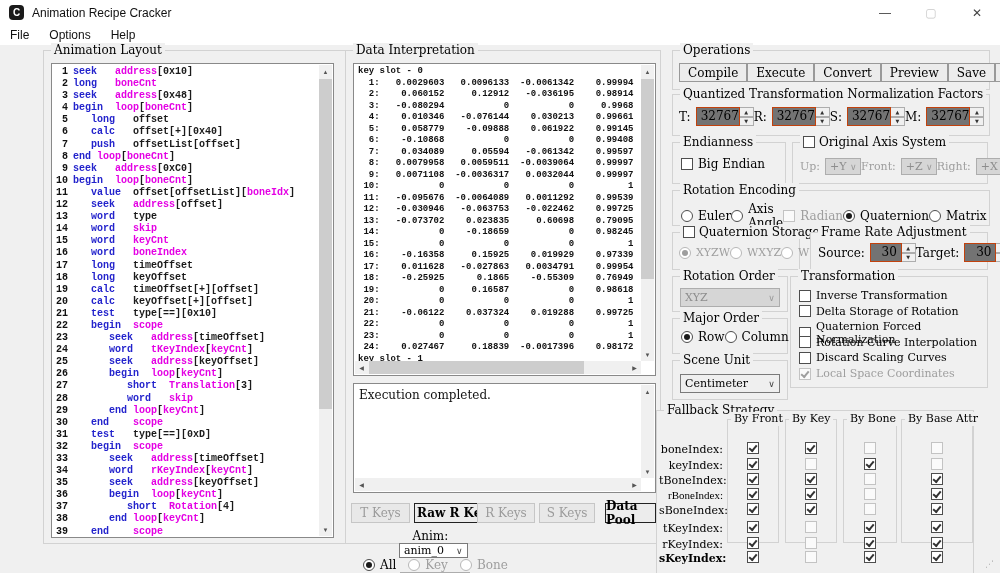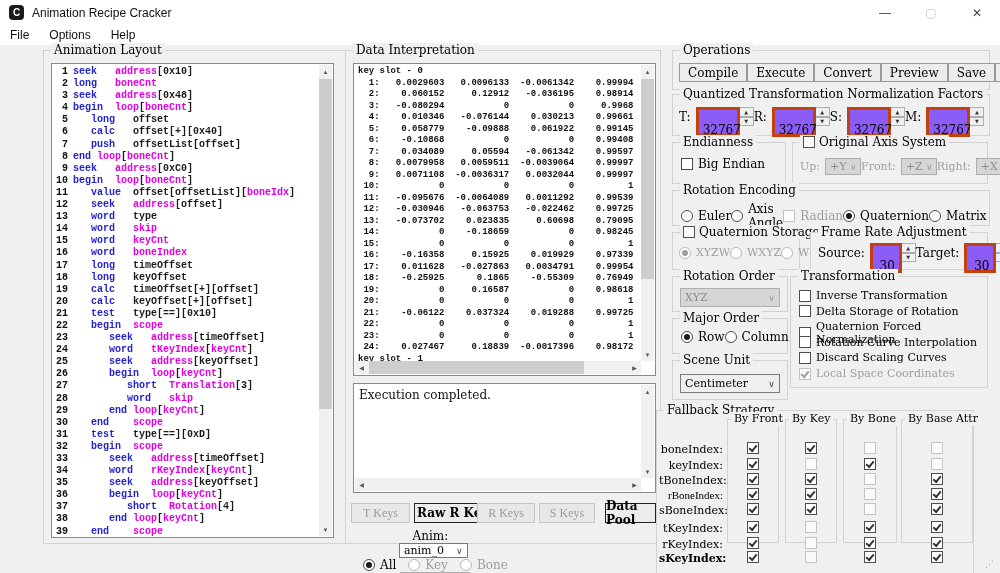--- a/index.html
+++ b/index.html
@@ -35,40 +35,40 @@
   .gutter{display:inline-block;width:13px;text-align:right;margin-right:5px;color:#111;}
   .tok-k{color:#2323cc;} .tok-m{color:#e400e4;} .tok-d{color:#1a1a1a;}
   
   .data-lines{position:absolute;left:4px;top:2px;right:16px;bottom:14px;font:bold 9px/11.5px "Liberation Mono",monospace;
     white-space:pre;color:#111;overflow:hidden;}
   .log-text{position:absolute;left:5px;top:4px;font:12px "DejaVu Serif",serif;color:#111;}
   
   .btn{position:absolute;height:20px;background:#ececec;border:1px solid #999;box-sizing:border-box;
     display:flex;align-items:center;justify-content:center;font:12px "DejaVu Serif",serif;color:#000;}
   .btn.primary{border:1px solid #222;font-weight:bold;}
-  .btn.disabled{color:#9b9b9b;border-color:#c6c6c6;background:#e8e8e8;font-family:Liberation Serif, serif;}
+  .btn.disabled{color:#9b9b9b;border-color:#c6c6c6;background:#e8e8e8;}
   .btn.flow{position:static;padding:0 8px;height:19px;}
   
   .cb{display:inline-block;width:12px;height:12px;border:1px solid #4d4d4d;background:#fff;position:relative;box-sizing:border-box;flex:none;}
   .cb.checked::after{content:"";position:absolute;left:1px;top:2px;width:6px;height:3px;
     border-left:2px solid #333;border-bottom:2px solid #333;transform:rotate(-50deg);}
   .cb.disabled{border-color:#c3c3c3;background:#fafafa;}
   .cb.disabled.checked::after{border-color:#9e9e9e;}
   .rb{display:inline-block;width:12px;height:12px;border:1px solid #4d4d4d;border-radius:50%;background:#fff;box-sizing:border-box;flex:none;}
   .rb.sel::after{content:"";display:block;width:6px;height:6px;margin:2px;border-radius:50%;background:#1a1a1a;}
   .rb.disabled{border-color:#b7b7b7;}
   .rb.disabled.sel::after{background:#9e9e9e;}
   .ctl{display:inline-flex;align-items:center;gap:5px;font:12px "DejaVu Serif",serif;color:#000;}
   .ctl.small{font-size:11px;}
   .ctl.disabled{color:#9e9e9e;}
   .row-flex{position:absolute;display:flex;align-items:center;}
   
   .spin{display:inline-flex;height:19px;}
-  .spin-f{background:#8b5cf6;border:3px solid #c2410c;box-sizing:border-box;text-align:right;
-    padding:12px 4px;font:12px/17px "DejaVu Serif",serif;}
+  .spin-f{background:#737373;border:1px solid #c2410c;box-sizing:border-box;text-align:right;
+    padding:0 4px;font:12px/17px "DejaVu Serif",serif;}
   .spin-b{width:14px;display:flex;flex-direction:column;}
   .spin-b span{flex:1;border:1px solid #adadad;border-left:none;background:#f0f0f0;font-size:5px;color:#333;
     display:flex;align-items:center;justify-content:center;box-sizing:border-box;}
   
   .combo{display:inline-flex;align-items:center;height:19px;border:1px solid #7a7a7a;background:#fff;
     box-sizing:border-box;font:11px "DejaVu Serif",serif;color:#000;padding-left:4px;}
   .combo .combo-a{margin-left:auto;width:15px;text-align:center;color:#444;font-size:9px;}
   .combo.disabled{background:#d6d6d6;color:#8d8d8d;border-color:#adadad;}
   .combo.disabled .combo-a{color:#9a9a9a;}
   .combo.soft{background:#efefef;}

